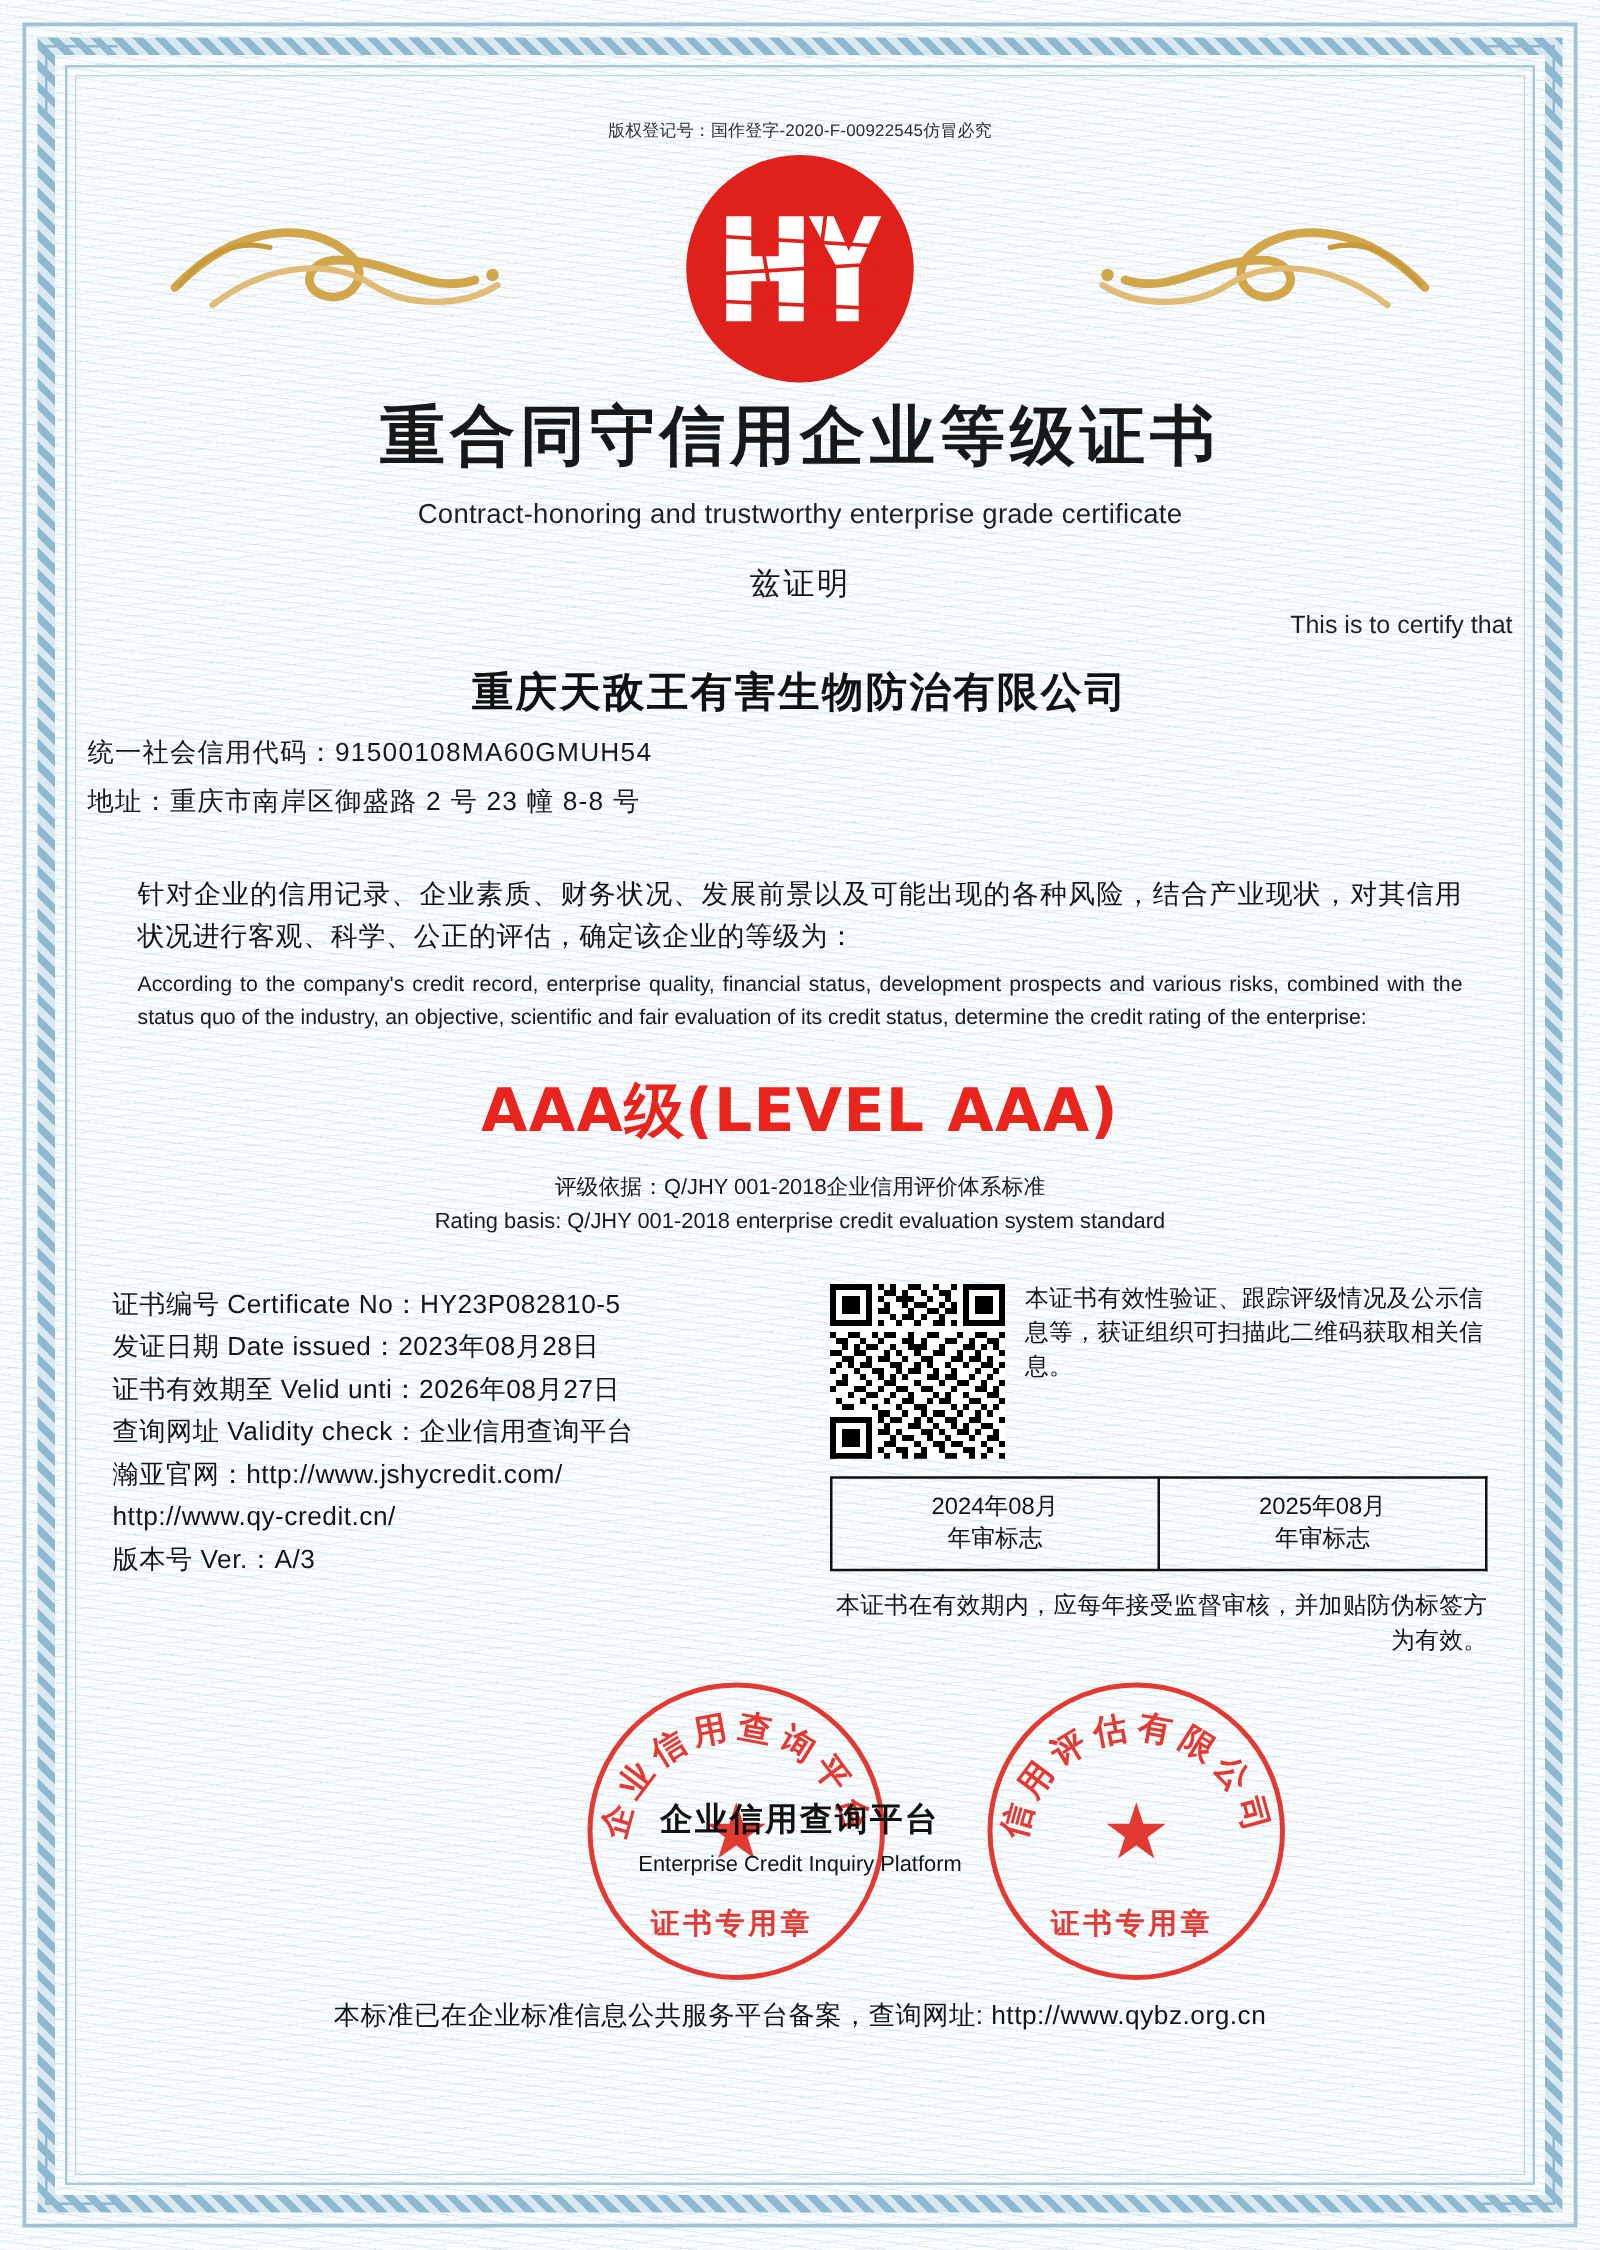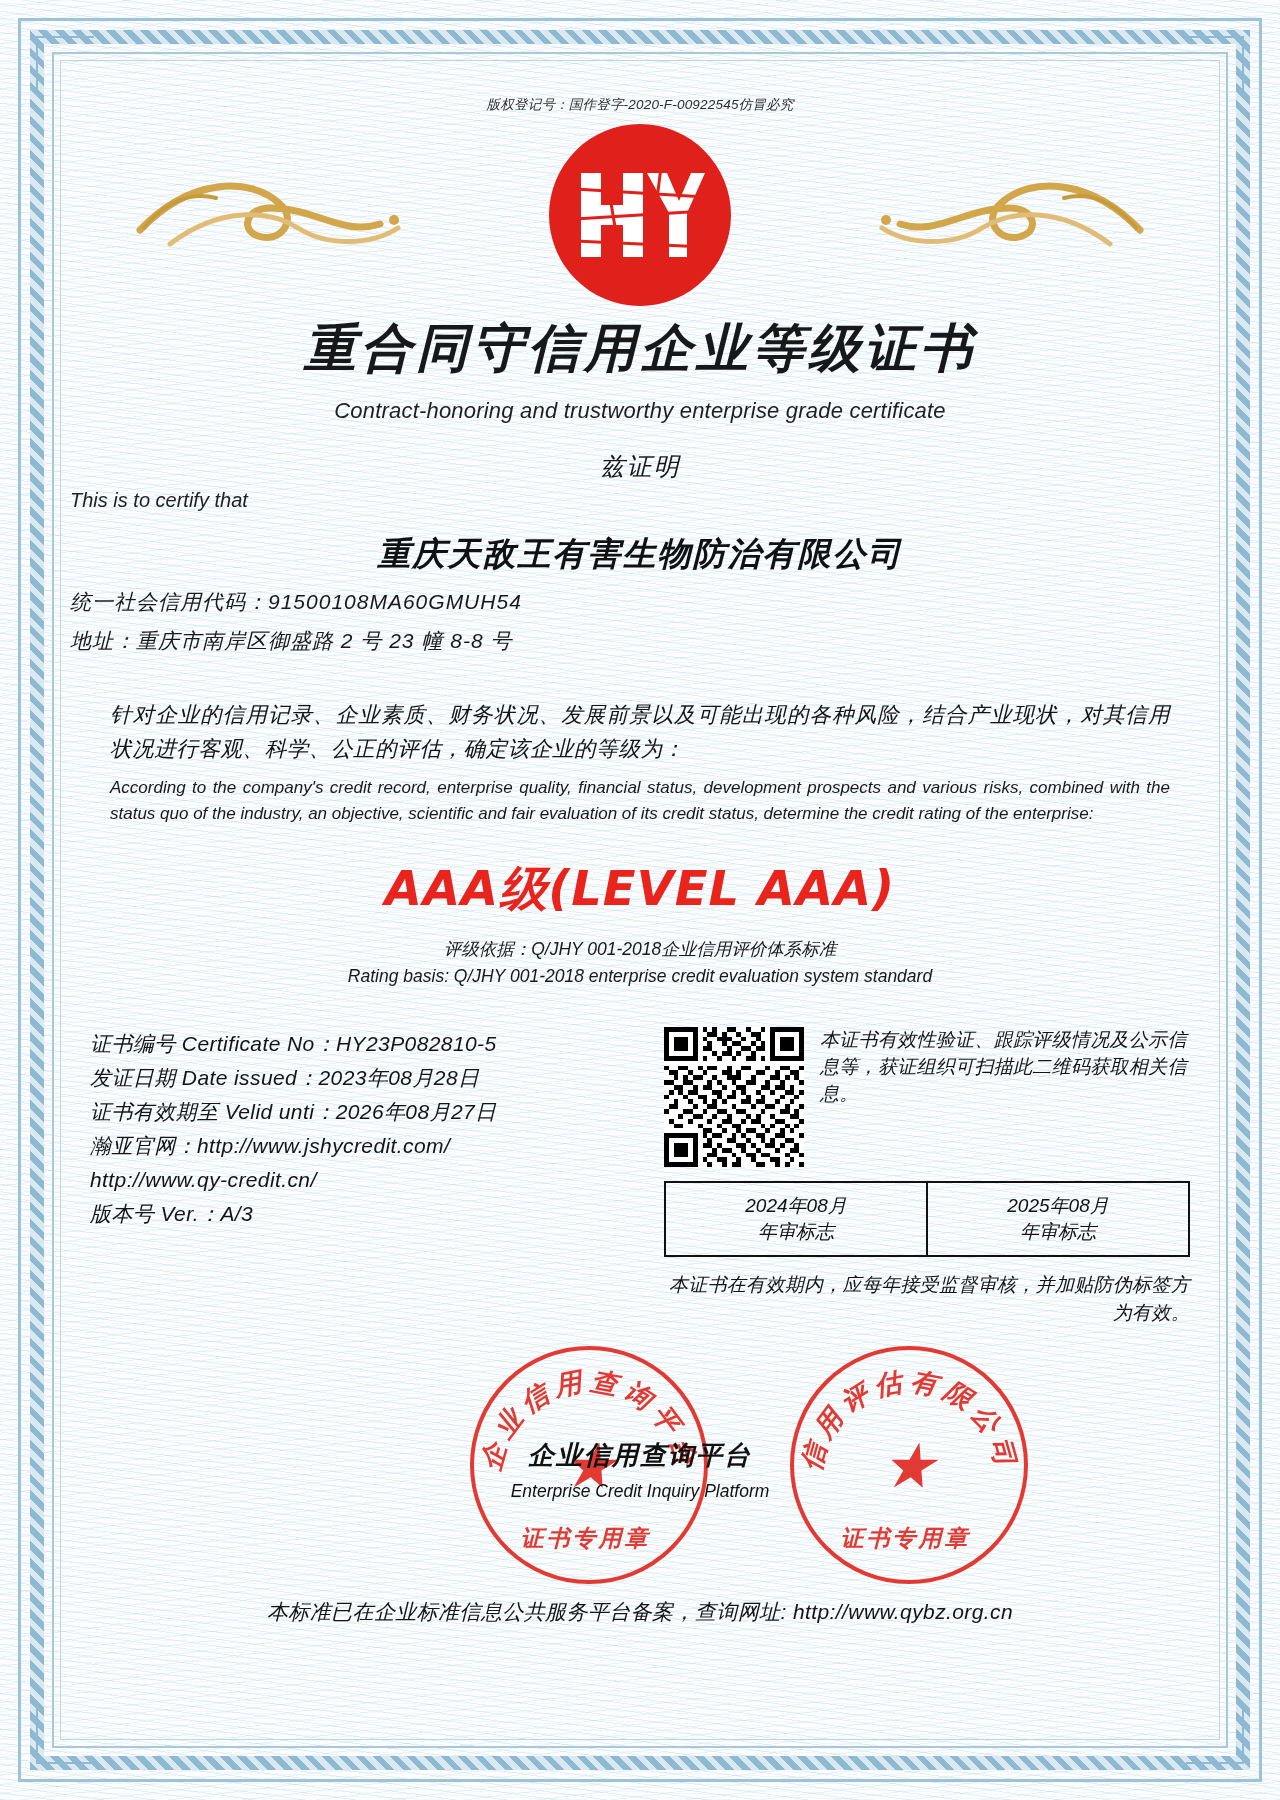--- a/index.html
+++ b/index.html
@@ -14,21 +14,20 @@
     overflow: hidden;
   }
 
   
   .cert-page {
     position: relative;
     width: 1280px;
     height: 1800px;
     background: #5eead4;
     box-sizing: border-box;
-    font-style: italic;
   }
 
   
   .guilloche {
     position: absolute;
     inset: 0;
     background-color: #fbfdfe;
     background-image:
       repeating-linear-gradient(8deg, rgba(120,175,200,0.17) 0px, rgba(120,175,200,0.17) 1px, rgba(255,255,255,0) 1px, rgba(255,255,255,0) 7px),
       repeating-linear-gradient(-7deg, rgba(120,175,200,0.12) 0px, rgba(120,175,200,0.12) 1px, rgba(255,255,255,0) 1px, rgba(255,255,255,0) 9px),
@@ -141,21 +140,21 @@
   }
 
   .certify-cn {
     text-align: center;
     font-size: 25px;
     color: #15171a;
     margin-top: 26px;
     letter-spacing: 2px;
   }
   .certify-en {
-    text-align: left;
+    text-align: right;
     font-size: 20px;
     color: #1d1f21;
     margin-top: 6px;
   }
   .company-name {
     text-align: center;
     font-weight: bold;
     font-size: 33px;
     color: #0f1113;
     letter-spacing: 2px;
@@ -423,20 +422,21 @@
 
     <div class="level">AAA级(LEVEL AAA)</div>
     <div class="rating-basis-cn">评级依据：Q/JHY 001-2018企业信用评价体系标准</div>
     <div class="rating-basis-en">Rating basis: Q/JHY 001-2018 enterprise credit evaluation system standard</div>
 
     <div class="details-row">
       <div class="details-left">
         <div class="detail-line">证书编号 Certificate No：HY23P082810-5</div>
         <div class="detail-line">发证日期 Date issued：2023年08月28日</div>
         <div class="detail-line">证书有效期至 Velid unti：2026年08月27日</div>
+        <div class="detail-line">查询网址 Validity check：企业信用查询平台</div>
         <div class="detail-line">瀚亚官网：http://www.jshycredit.com/</div>
         <div class="detail-line">http://www.qy-credit.cn/</div>
         <div class="detail-line">版本号 Ver.：A/3</div>
       </div>
 
       <div class="details-right">
         <div class="qr-row">
           <svg class="qr" viewBox="0 0 29 29" shape-rendering="crispEdges">
             <rect width="29" height="29" fill="#ffffff"></rect>
             <g fill="#000000">

